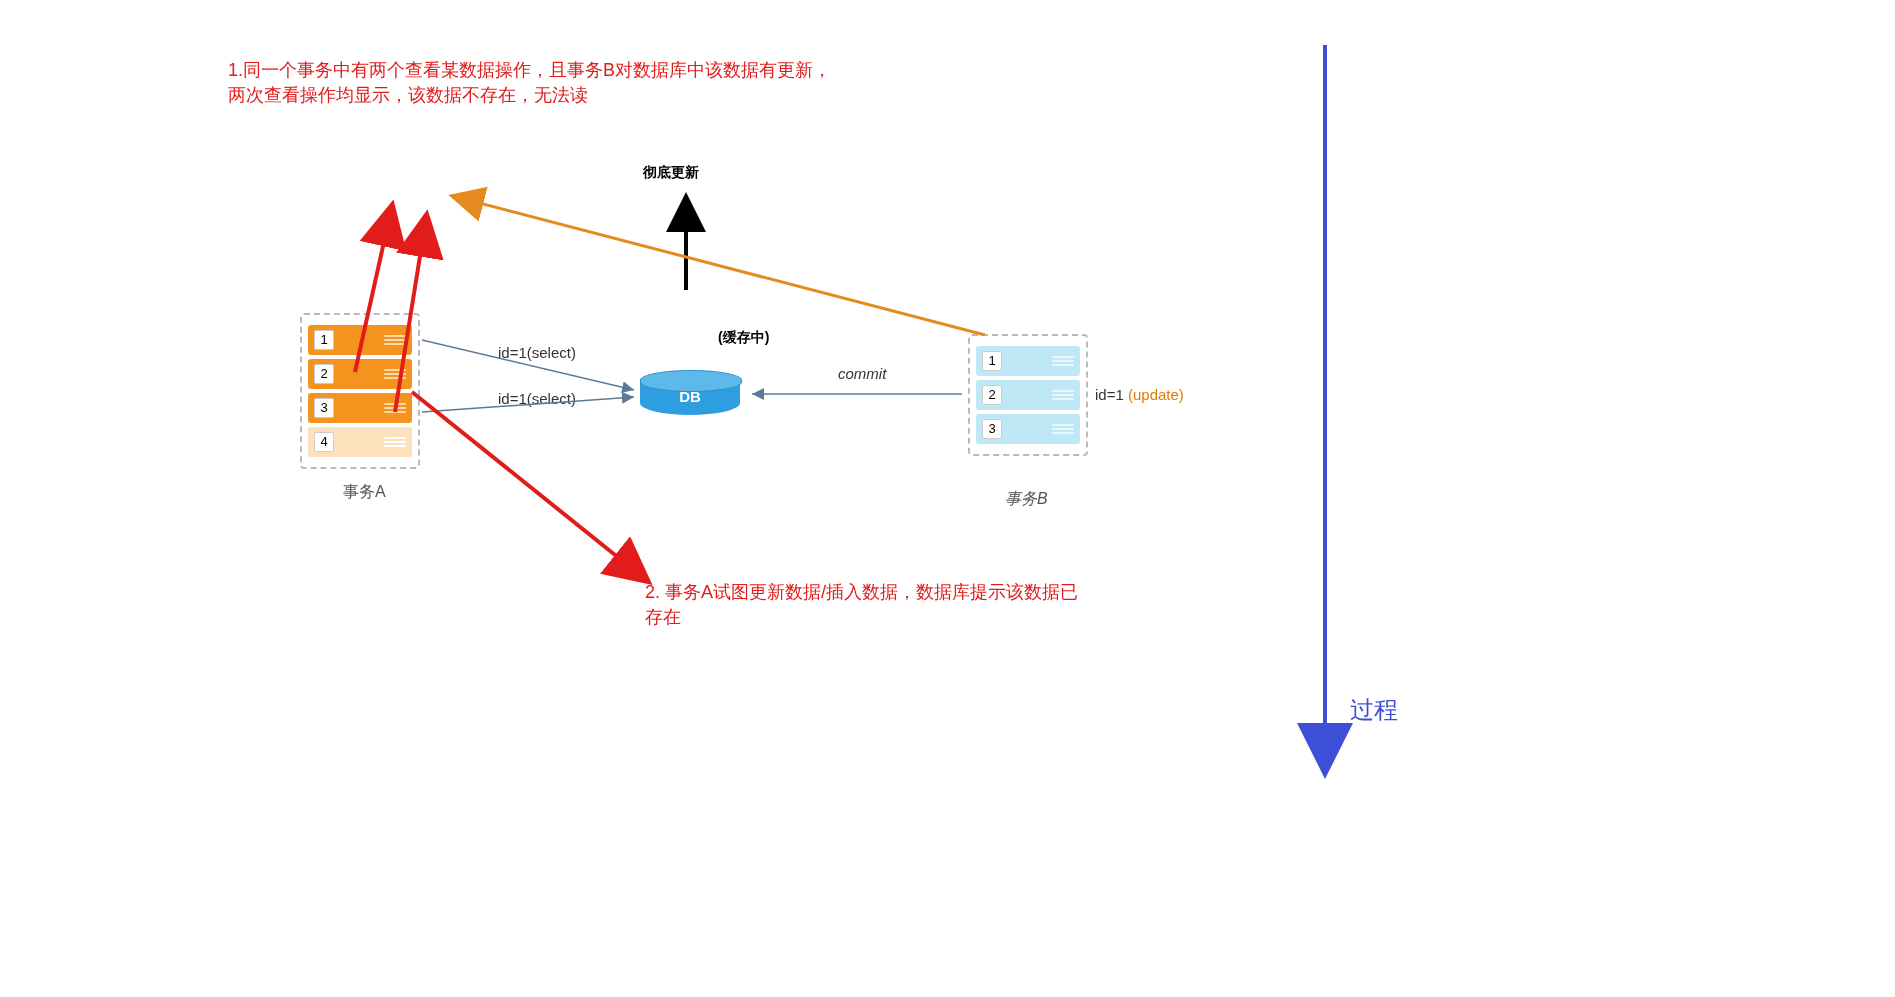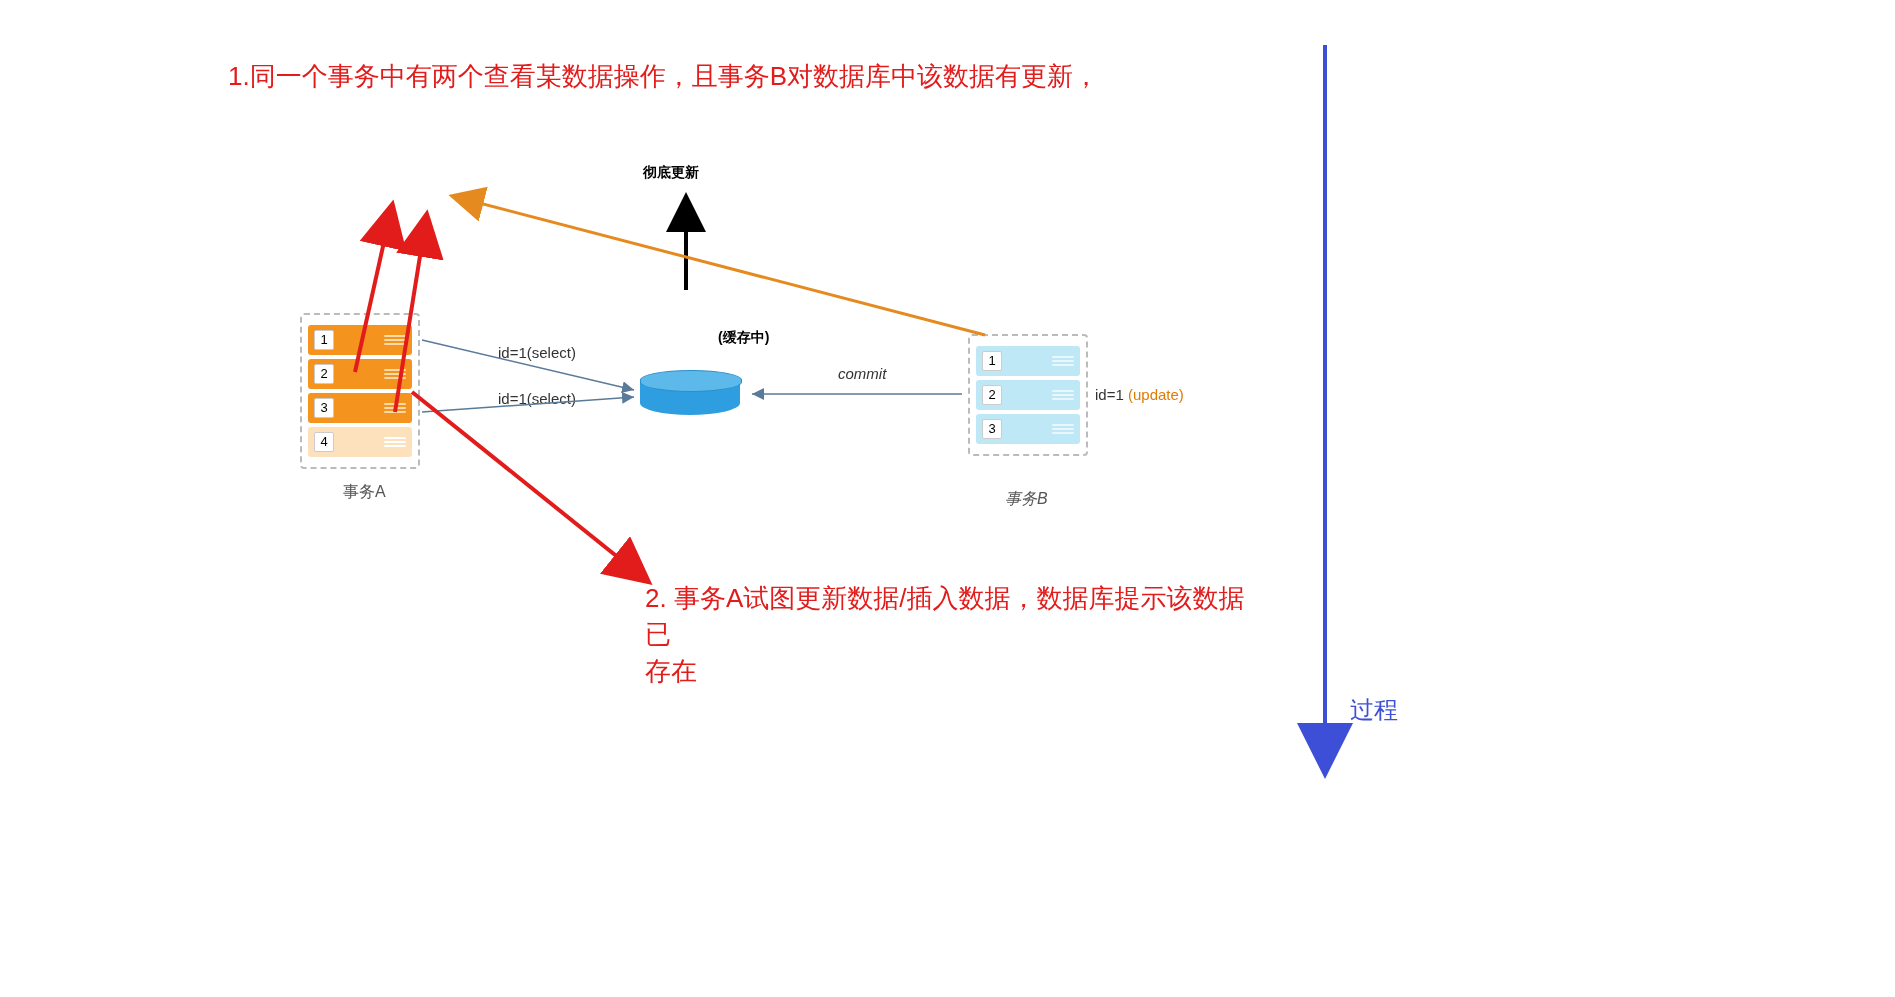--- a/index.html
+++ b/index.html
@@ -7,21 +7,21 @@
     padding: 0;
     width: 1895px;
     height: 997px;
     background: #ffffff;
     font-family: "Microsoft YaHei", "SimHei", Arial, sans-serif;
     position: relative;
     overflow: hidden;
   }
   .text-red {
     color: #e21b1b;
-    font-size: 26px;
+    font-size: 18px;
     line-height: 1.4;
     position: absolute;
   }
   .text-black-bold {
     color: #000;
     font-weight: bold;
     font-size: 14px;
     position: absolute;
   }
   .text-small {
@@ -85,21 +85,20 @@
   .tx-orange-light { background: #fde0bc; }
   .tx-orange-light .lines span { background: #ffffff; }
   .tx-blue { background: #bfe8f7; }
   .tx-blue .lines span { background: #e9f7fd; }
 
   
   .db {
     position: absolute;
     width: 100px;
     height: 45px;
-    padding-left: 48px;
   }
   .db-body {
     position: absolute;
     top: 10px;
     left: 0;
     width: 100px;
     height: 35px;
     background: #2e9ee0;
     border-radius: 0 0 50px 50px / 0 0 12px 12px;
   }
@@ -130,20 +129,21 @@
     width: 1895px;
     height: 997px;
     pointer-events: none;
   }
 </style>
 </head>
 <body>
 
 <div class="text-red" style="left:228px; top:58px; width:900px;">
   <span>1.同一个事务中有两个查看某数据操作，且事务B对数据库中该数据有更新，</span><br>
+  <span>两次查看操作均显示，该数据不存在，无法读</span>
 </div>
 
 <div class="text-black-bold" style="left:643px; top:164px;">彻底更新</div>
 
 <div class="text-black-bold" style="left:718px; top:329px;">(缓存中)</div>
 
 <div class="db" style="left:640px; top:370px;">
   <div class="db-body"></div>
   <div class="db-top"></div>
   <div class="db-label">DB</div>

